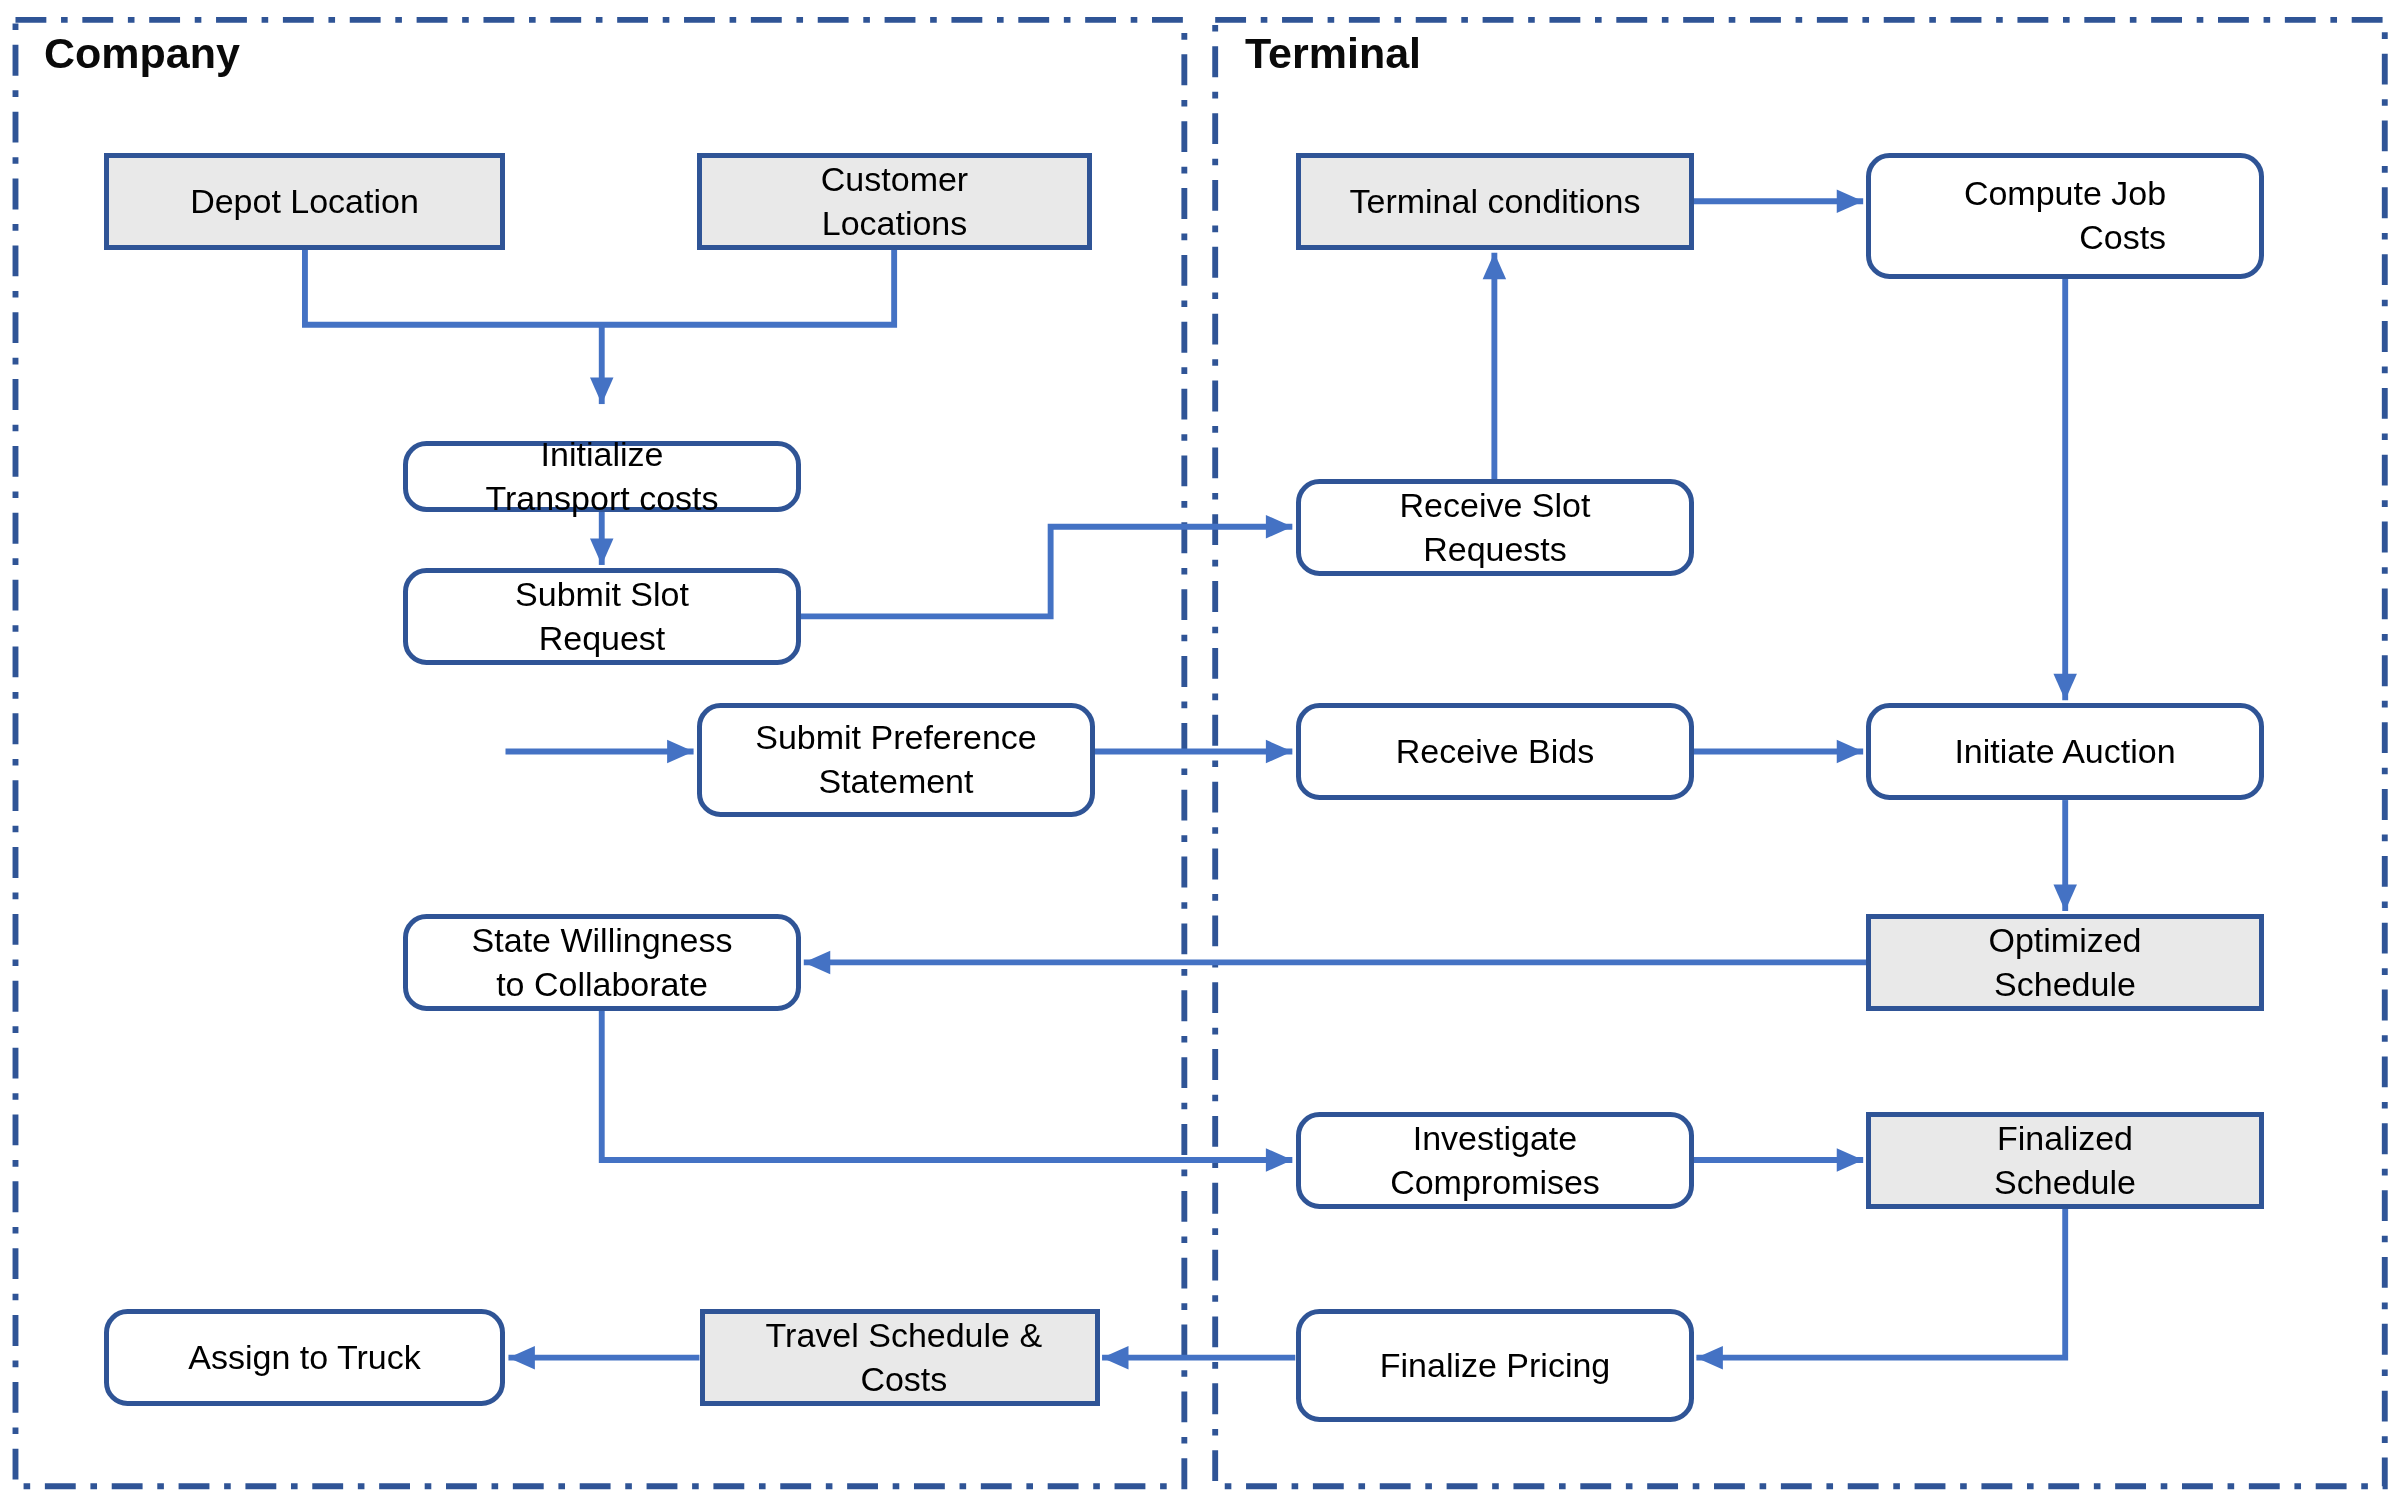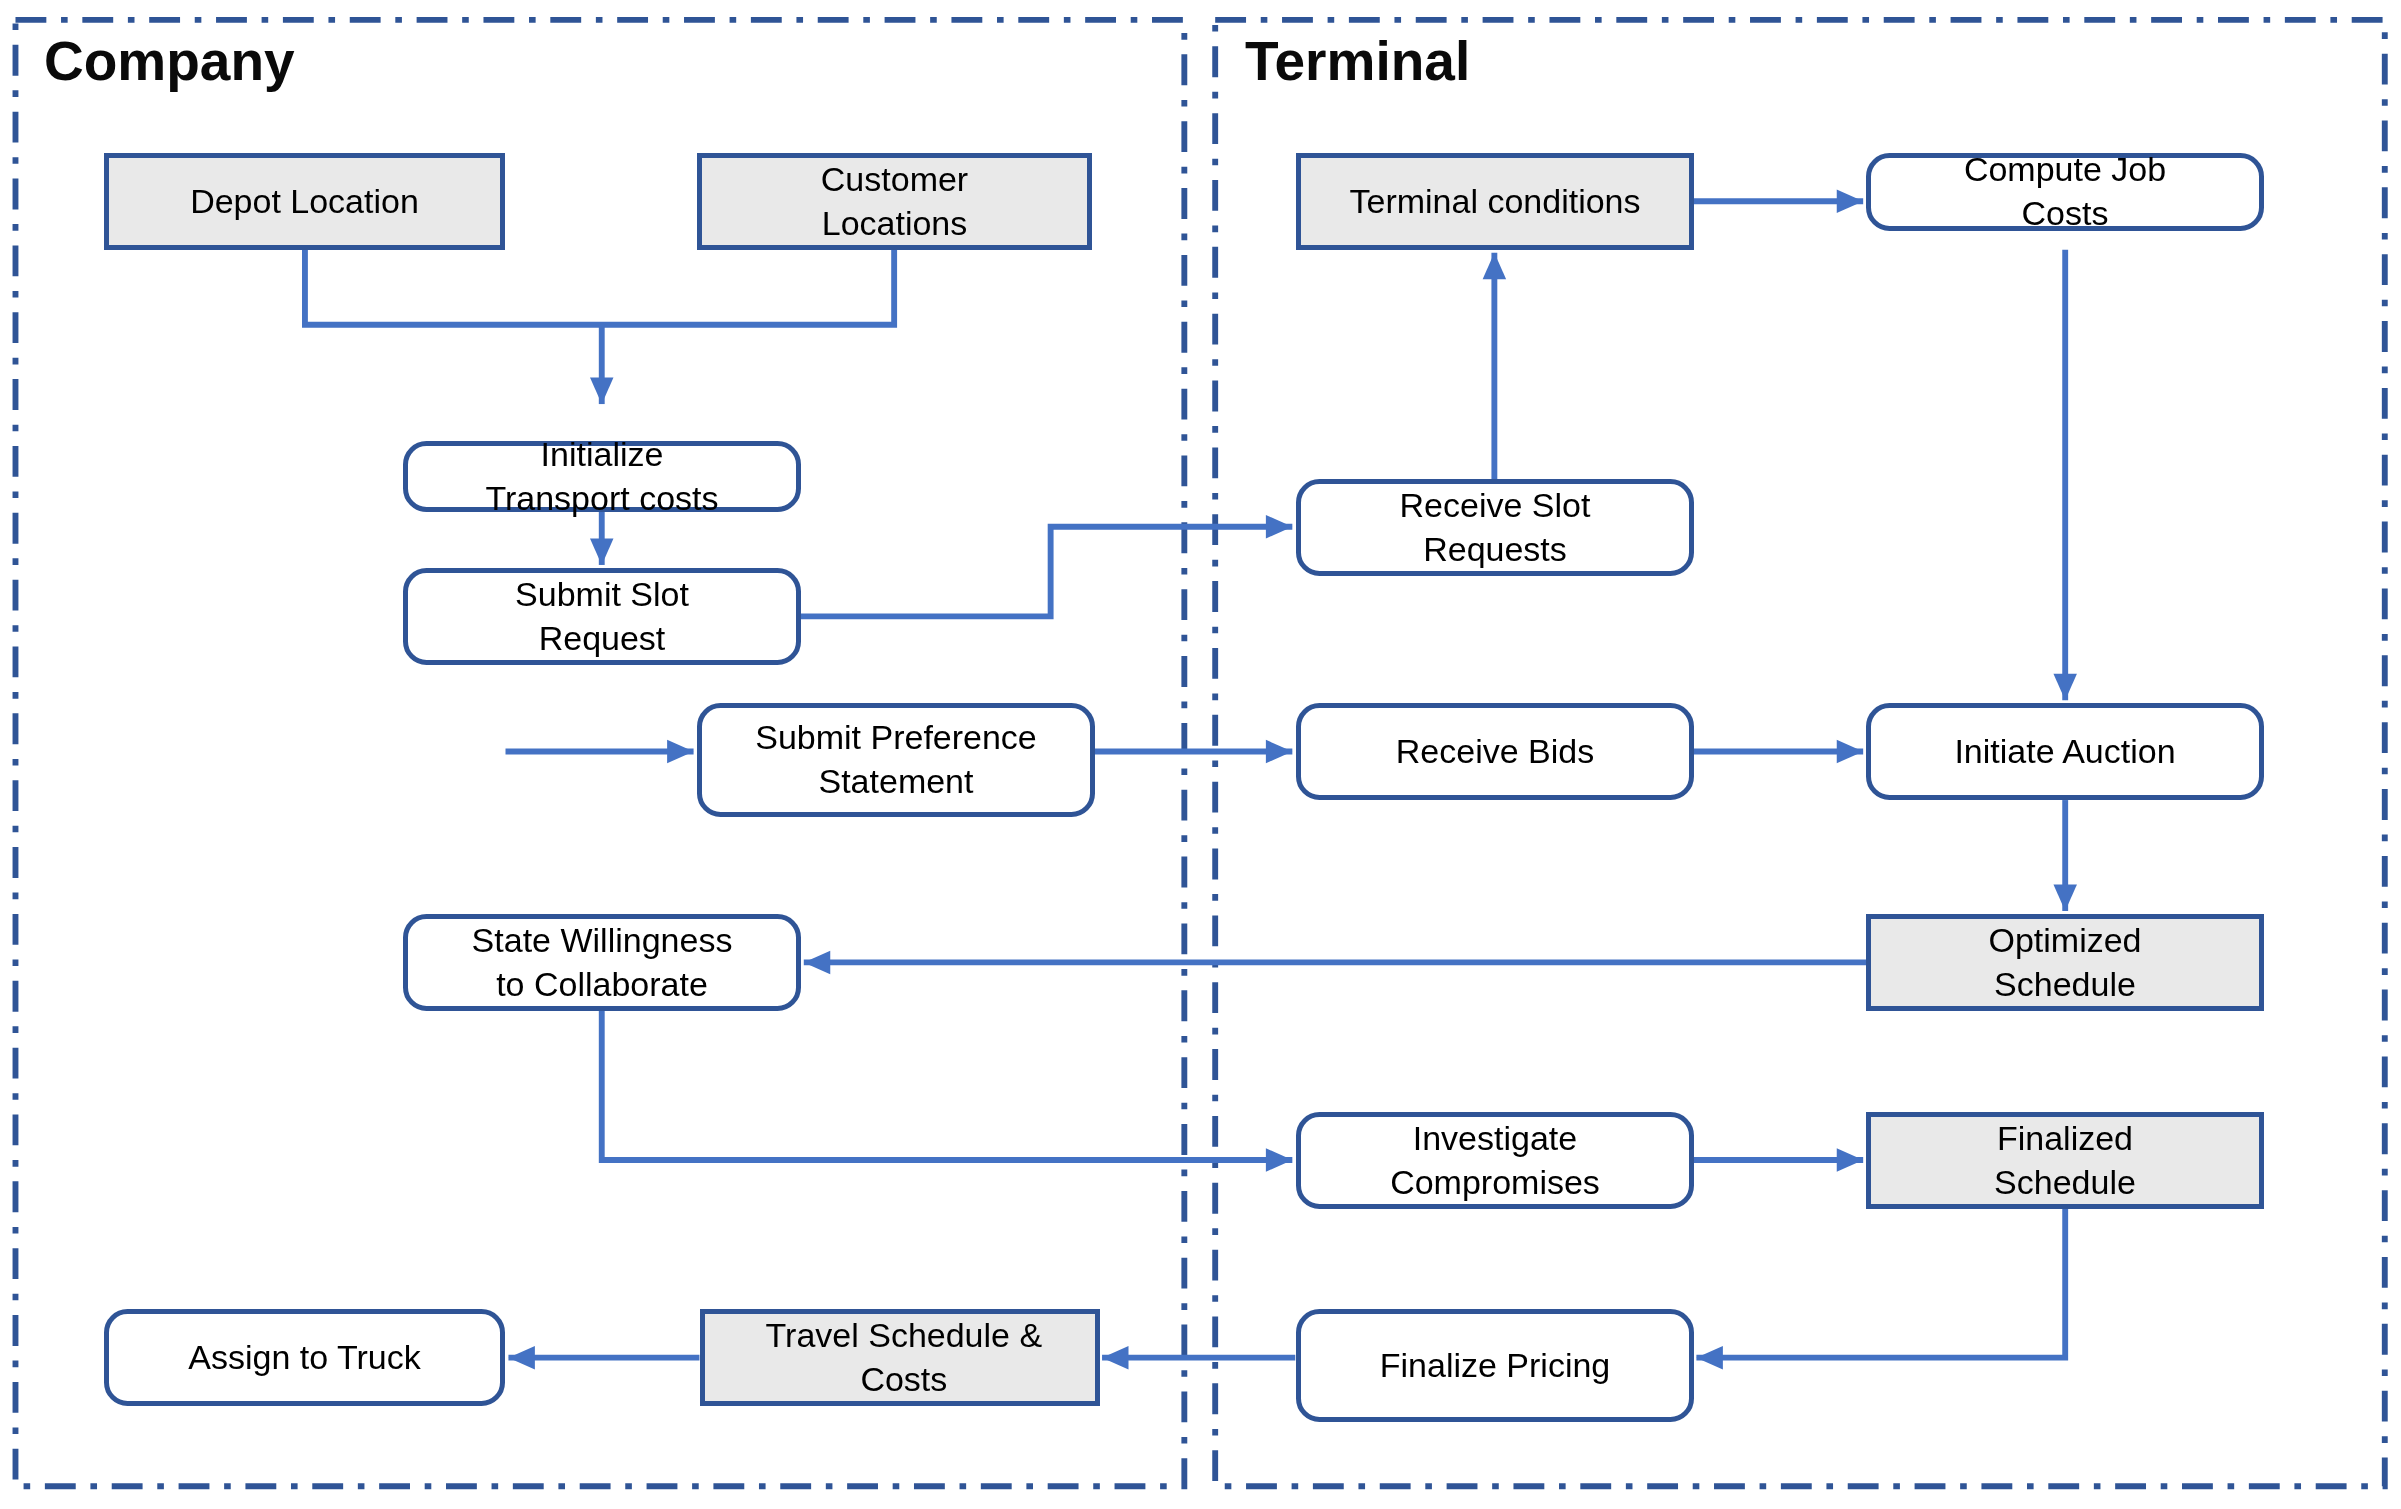--- a/index.html
+++ b/index.html
@@ -17,21 +17,21 @@
   }
   svg.diagram-lines {
     position: absolute;
     left: 0;
     top: 0;
     width: 2401px;
     height: 1509px;
   }
   .lane-title {
     position: absolute;
-    font-size: 55px;
+    font-size: 43px;
     font-weight: bold;
     color: #0a0a0a;
     letter-spacing: 0px;
   }
   .node {
     position: absolute;
     box-sizing: border-box;
     display: flex;
     align-items: center;
     justify-content: center;
@@ -89,21 +89,21 @@
     <path class="conn" d="M952,1848 L692,1848" marker-end="url(#arrow)"></path>
   </svg>
 
   <div class="lane-title" style="left:44px; top:29px;">Company</div>
   <div class="lane-title" style="left:1245px; top:29px;">Terminal</div>
 
   <div class="node artifact" style="left:104px; top:153px; width:401px; height:97px;">Depot Location</div>
   <div class="node artifact" style="left:697px; top:153px; width:395px; height:97px;">Customer
 Locations</div>
   <div class="node artifact" style="left:1296px; top:153px; width:398px; height:97px;">Terminal conditions</div>
-  <div class="node process" style="left:1866px; top:153px; width:398px; height:78px;">Compute Job
+  <div class="node process" style="left:1866px; top:153px; width:398px; height:126px;text-align:right;">Compute Job
 Costs</div>
   <div class="node process" style="left:403px; top:407px; width:398px; height:71px;margin-top:34px;">Initialize
 Transport costs</div>
   <div class="node process" style="left:403px; top:568px; width:398px; height:97px;">Submit Slot
 Request</div>
   <div class="node process" style="left:1296px; top:479px; width:398px; height:97px;">Receive Slot
 Requests</div>
   <div class="node process" style="left:697px; top:703px; width:398px; height:114px;">Submit Preference
 Statement</div>
   <div class="node process" style="left:1296px; top:703px; width:398px; height:97px;">Receive Bids</div>

